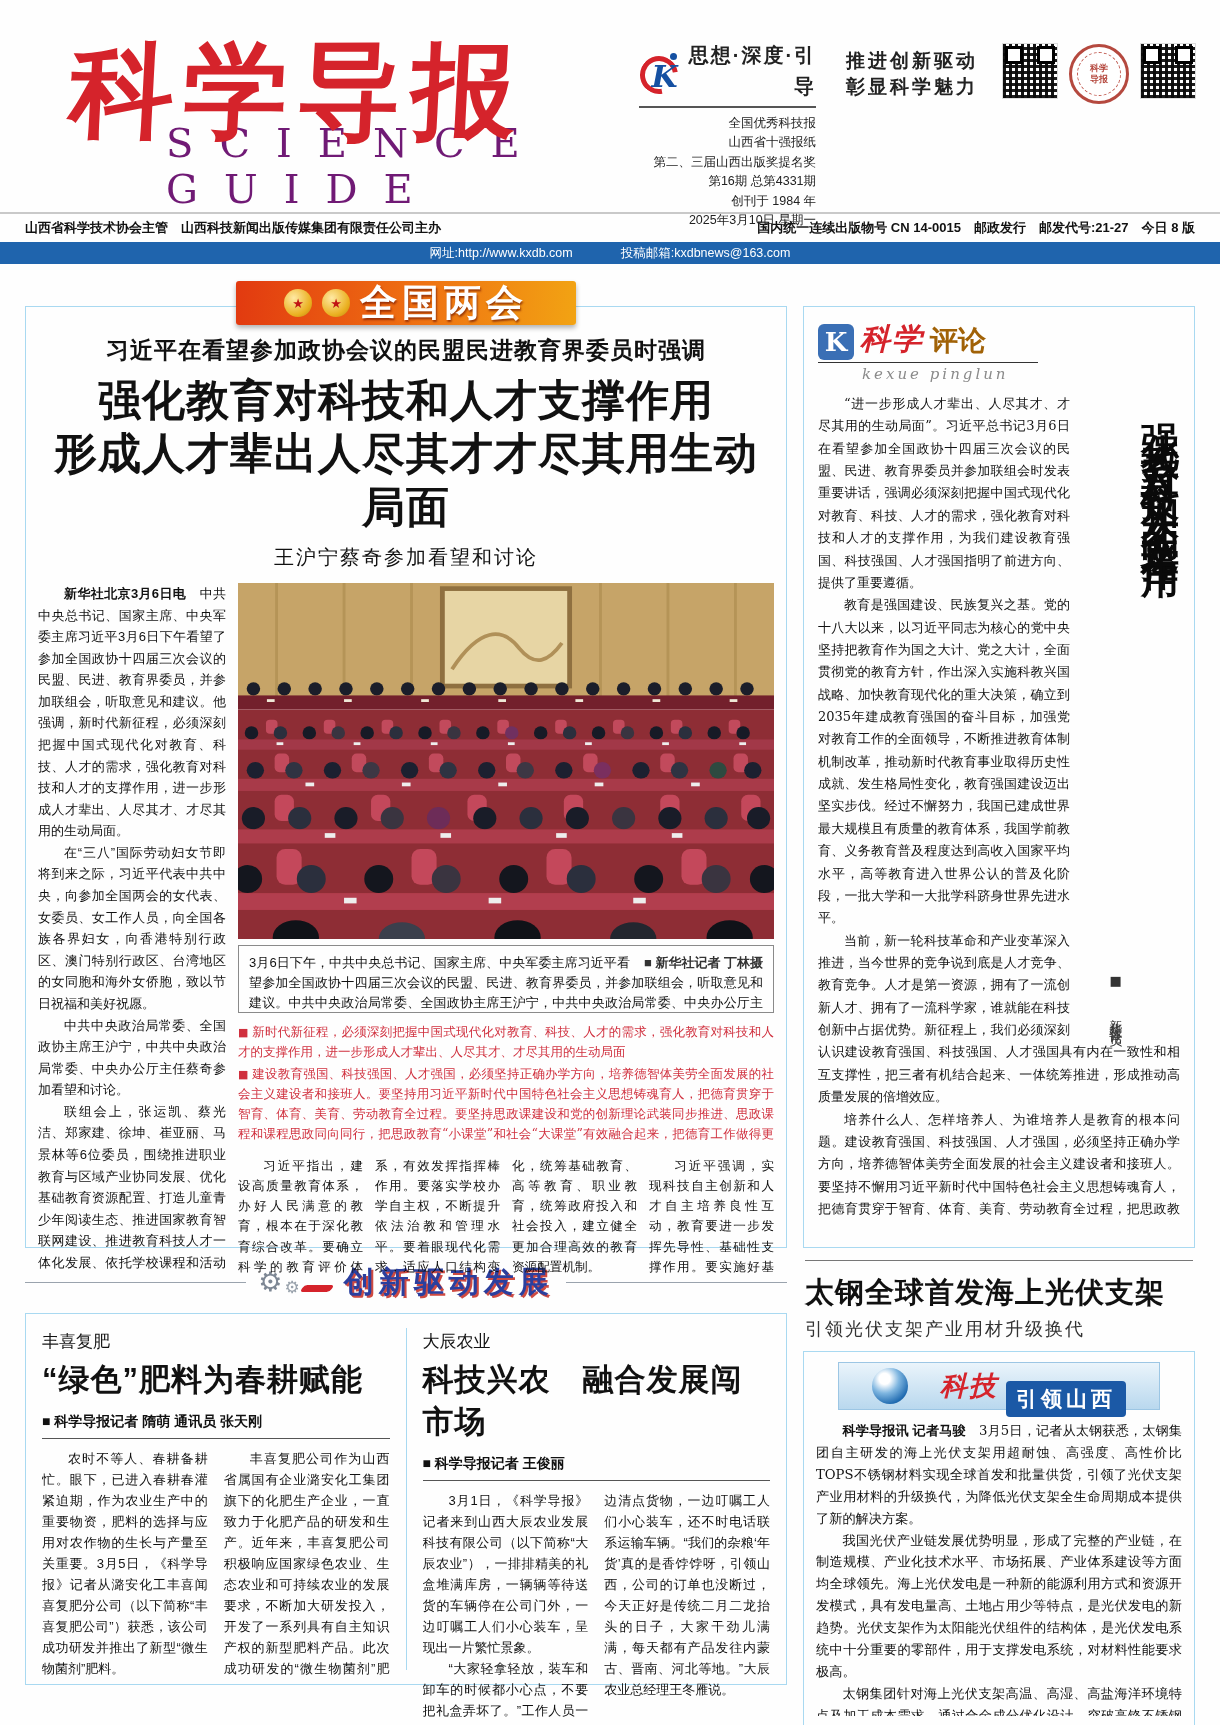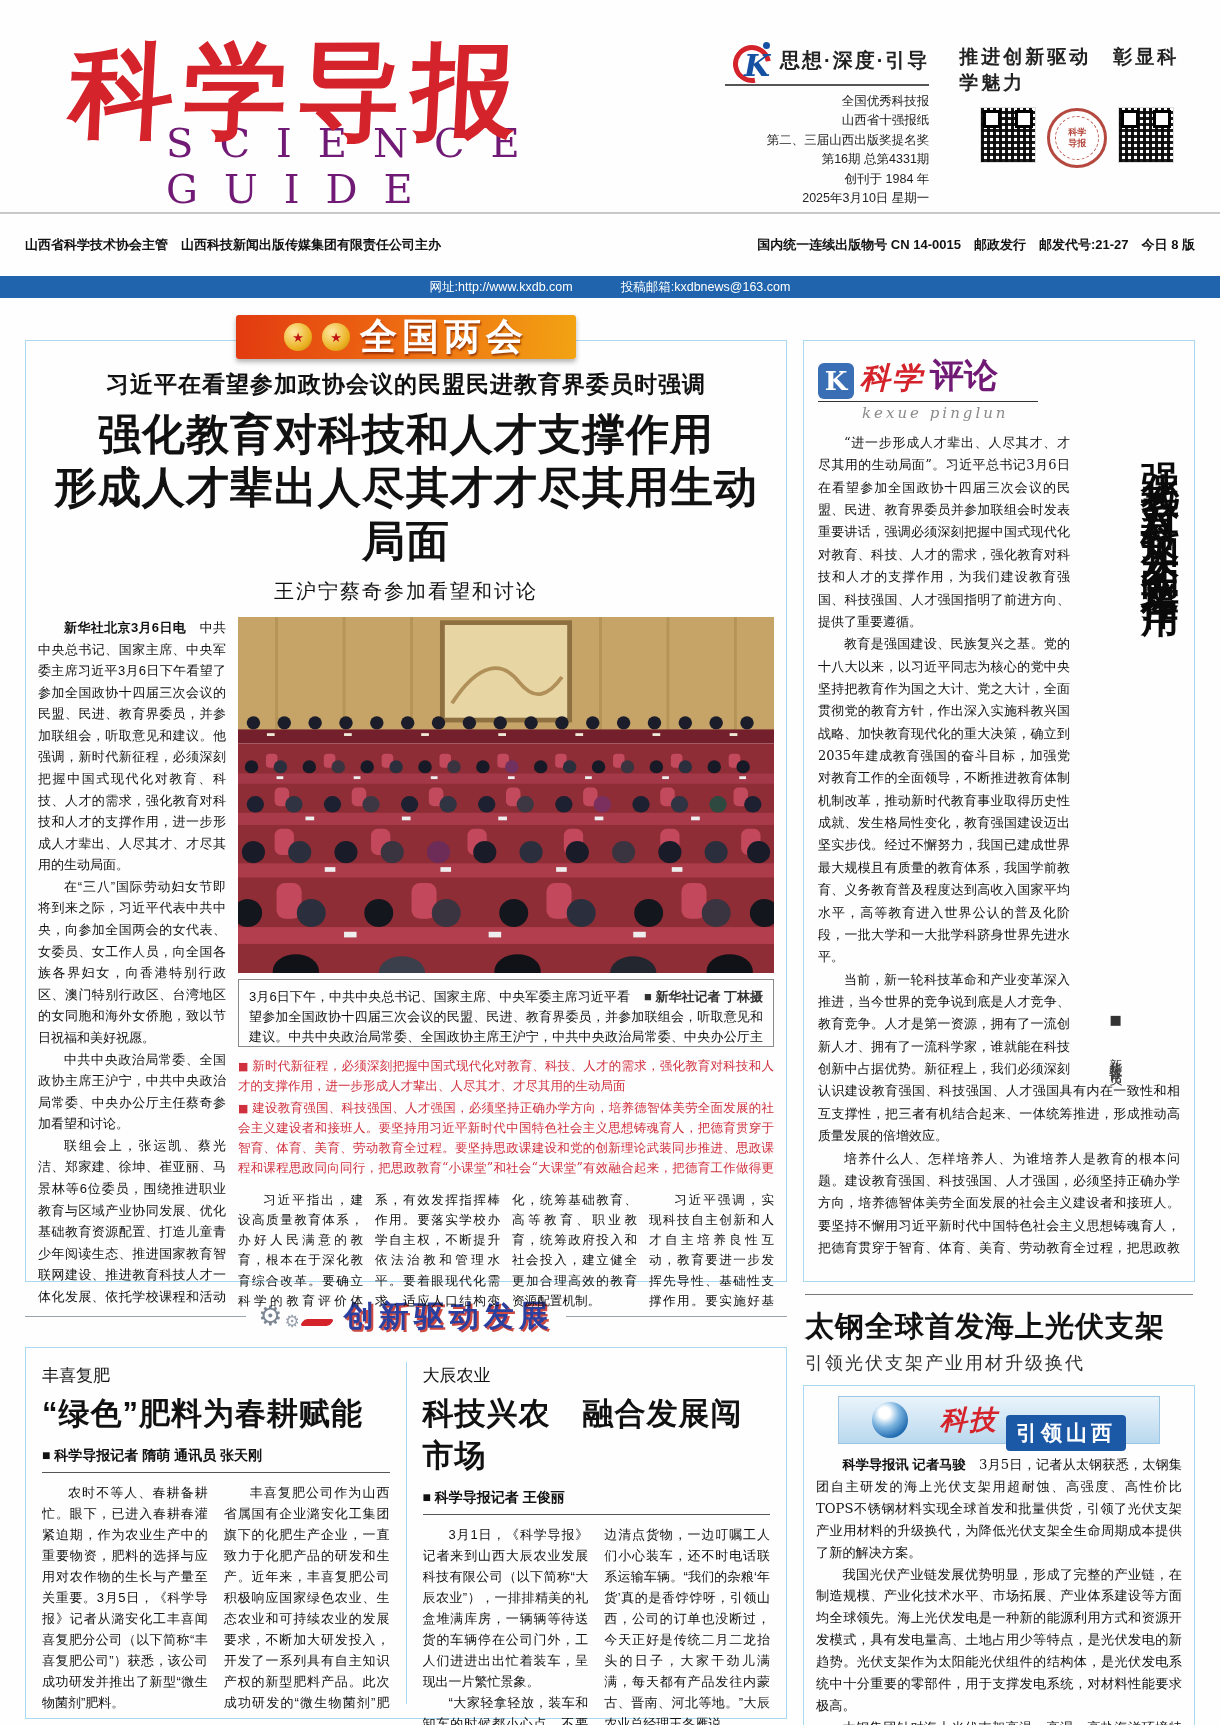--- a/index.html
+++ b/index.html
@@ -11,33 +11,33 @@
   .mast-title{font-family:"DejaVu Serif",serif;font-weight:900;font-size:104px;line-height:1.1;color:#d5232b;letter-spacing:10px;transform:skewX(-3deg);}
   .mast-en{font-family:"DejaVu Serif",serif;font-size:40px;letter-spacing:26px;color:#701a75;margin-top:-28px;margin-left:96px;}
   .mast-right{display:flex;gap:30px;align-items:flex-start;margin-top:40px;}
   .issue-block{width:248px;text-align:right;font-size:12.5px;line-height:1.55;color:#222;}
   .slg-row{display:flex;align-items:center;justify-content:flex-end;gap:8px;border-bottom:2px solid #555;padding-bottom:4px;margin-bottom:6px;}
   .klogo{width:40px;height:40px;position:relative;flex:0 0 40px;}
   .klogo::before{content:"";position:absolute;left:1px;top:5px;width:28px;height:28px;border:5px solid #d5232b;border-right-color:transparent;border-radius:50%;transform:rotate(35deg);}
   .klogo::after{content:"";position:absolute;right:2px;top:2px;width:7px;height:7px;border-radius:50%;background:#1550a2;}
   .klogo .kg{position:absolute;left:12px;top:3px;font-family:"DejaVu Serif",serif;font-style:italic;font-weight:900;font-size:30px;color:#1550a2;}
   .mast-slogan{font-size:20px;font-weight:700;letter-spacing:2px;color:#222;}
-  .right2{display:flex;flex-direction:column;align-items:center;gap:12px;margin-top:4px;}
+  .right2{display:flex;flex-direction:row;align-items:center;gap:12px;margin-top:4px;}
   .slogan-right{font-size:19px;font-weight:700;letter-spacing:3px;color:#222;}
   .qr-row{display:flex;gap:12px;}
   .qr{width:54px;height:54px;position:relative;}
   .qr-black{background-image:repeating-linear-gradient(0deg,rgba(10,10,10,.92) 0 3px,transparent 3px 6px),repeating-linear-gradient(90deg,#151515 0 3px,#fff 3px 6px);outline:1px solid #ddd;}
   .qr-black::before,.qr-black::after{content:"";position:absolute;width:12px;height:12px;background:#fff;border:3px solid #000;}
   .qr-black::before{left:2px;top:2px;} .qr-black::after{right:2px;top:2px;}
   .qr-seal{background:#fff;border:3px solid #b5493f;border-radius:50%;display:flex;align-items:center;justify-content:center;}
   .qr-seal::before{content:"";position:absolute;inset:5px;border:1px dashed #c05a50;border-radius:50%;}
   .seal-text{font-size:9px;color:#b5493f;width:24px;text-align:center;line-height:1.2;font-weight:700;}
   
   .rule{height:2px;background:#c9c9c9;margin:0 0 0 0;}
-  .pub-bar{display:flex;justify-content:space-between;padding:22px 25px;font-size:13px;font-weight:600;color:#111;}
+  .pub-bar{display:flex;justify-content:space-between;padding:5px 25px;font-size:13px;font-weight:600;color:#111;}
   .blue-bar{height:22px;background:#1f64ad;color:#fff;font-size:12.5px;display:flex;justify-content:center;gap:48px;align-items:center;}
   
   .main{display:flex;gap:16px;padding:0 25px;margin-top:42px;}
   .left-wrap{width:762px;flex:0 0 762px;}
   .aside{width:392px;flex:0 0 392px;}
   .bluebox{border:1px solid #a9d9f1;}
   
   .lead-box{padding:12px 12px 10px;height:942px;box-sizing:border-box;position:relative;}
   .lh-banner{width:340px;height:44px;margin:-38px auto 6px;background:linear-gradient(93deg,#e23a10,#ef7212 55%,#f2a313);display:flex;align-items:center;justify-content:center;gap:10px;border-radius:3px;box-shadow:0 3px 5px rgba(0,0,0,.3);position:relative;z-index:2;}
   .emb{width:28px;height:28px;border-radius:50%;background:radial-gradient(circle at 35% 32%,#ffe9a3,#eab020 65%,#b97f10);display:flex;align-items:center;justify-content:center;font-size:13px;color:#c01414;}
@@ -72,21 +72,21 @@
   .b-kicker{font-size:17px;margin:2px 0 6px;}
   .b-headline{font-size:31px;font-weight:900;margin:0 0 12px;letter-spacing:1px;}
   .byline{font-size:14px;font-weight:700;border-bottom:1.5px solid #555;padding-bottom:7px;margin-bottom:9px;}
   .b-body{column-count:2;column-gap:16px;font-size:13px;line-height:1.62;height:236px;overflow:hidden;text-align:justify;column-fill:auto;}
   .b-body p{margin:0;text-indent:2em;}
   
   .pinglun-box{padding:12px 14px;height:942px;box-sizing:border-box;}
   .pl-logo{display:flex;align-items:flex-end;gap:6px;border-bottom:1.5px solid #333;width:220px;padding-bottom:2px;}
   .pl-k{width:36px;height:36px;background:#3a6fb5;color:#fff;border-radius:6px;display:flex;align-items:center;justify-content:center;font-family:"DejaVu Serif",serif;font-weight:900;font-size:26px;}
   .pl-cn{font-family:"DejaVu Serif",serif;font-style:italic;font-weight:900;font-size:30px;color:#d5232b;letter-spacing:2px;}
-  .pl-suffix{font-size:34px;font-weight:700;color:#701a75;}
+  .pl-suffix{font-size:28px;font-weight:700;color:#a16207;}
   .pl-pinyin{font-family:"DejaVu Serif",serif;font-style:italic;color:#8a8a8a;font-size:15px;letter-spacing:3px;margin:2px 0 10px 44px;}
   .pl-body{font-family:"DejaVu Serif",serif;font-size:13px;line-height:1.72;height:830px;overflow:hidden;text-align:justify;}
   .pl-body p{margin:0;text-indent:2em;}
   .vwrap{float:right;width:102px;height:640px;display:flex;justify-content:flex-end;gap:12px;padding-left:8px;}
   .vtitle{writing-mode:vertical-rl;text-orientation:upright;font-family:"Liberation Sans",sans-serif;font-size:38px;font-weight:900;letter-spacing:10px;line-height:1.1;color:#0a0a0a;}
   .vby{writing-mode:vertical-rl;text-orientation:upright;font-size:13px;color:#333;align-self:flex-end;margin-bottom:6px;letter-spacing:3px;}
   .aside-hr{height:1px;background:#777;margin:12px 2px;}
   .tg-headline{font-size:29px;font-weight:900;margin:2px 2px 4px;letter-spacing:1px;}
   .tg-deck{font-size:18px;color:#333;letter-spacing:2px;margin:0 2px 10px;}
   .tg-box{padding:10px 12px;box-sizing:border-box;}
@@ -388,21 +388,21 @@
               </div>
 
           </div>
         </article>
         <article class="b-article">
           <div class="b-kicker">大辰农业</div>
           <h2 class="b-headline">科技兴农　融合发展闯市场</h2>
           <div class="byline">■ 科学导报记者 王俊丽</div>
           <div class="b-body">
             <div>
-                <p>3月1日，《科学导报》记者来到山西大辰农业发展科技有限公司（以下简称“大辰农业”），一排排精美的礼盒堆满库房，一辆辆等待送货的车辆停在公司门外，工人们进进出出忙着装车，呈现出一片繁忙景象。</p>
+                <p>3月1日，《科学导报》记者来到山西大辰农业发展科技有限公司（以下简称“大辰农业”），一排排精美的礼盒堆满库房，一辆辆等待送货的车辆停在公司门外，一边叮嘱工人们小心装车，呈现出一片繁忙景象。</p>
                 <p>“大家轻拿轻放，装车和卸车的时候都小心点，不要把礼盒弄坏了。”工作人员一边清点货物，一边叮嘱工人们小心装车，还不时电话联系运输车辆。“我们的杂粮‘年货’真的是香饽饽呀，引领山西，公司的订单也没断过，今天正好是传统二月二龙抬头的日子，大家干劲儿满满，每天都有产品发往内蒙古、晋南、河北等地。”大辰农业总经理王冬雁说。</p>
               </div>
 
           </div>
         </article>
       </section>
     </div>
 
     <aside class="aside">
       <section class="bluebox pinglun-box">

